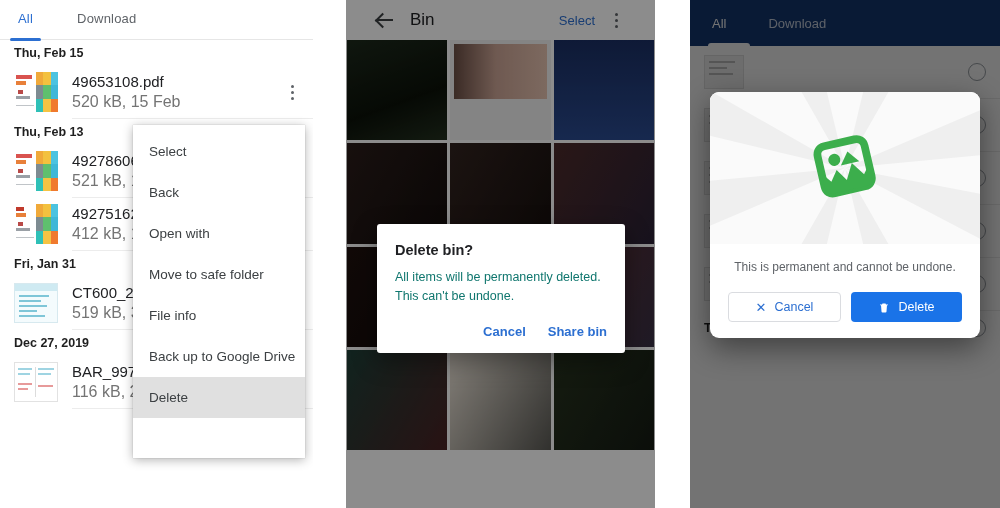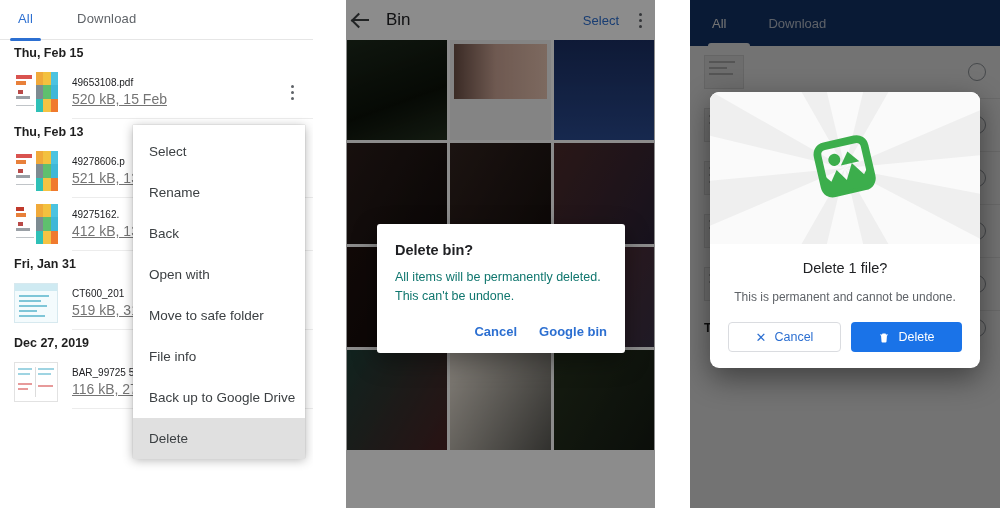--- a/index.html
+++ b/index.html
@@ -27,22 +27,22 @@
     content:""; position:absolute; left:-8px; right:-8px; bottom:-13px;
     height:3px; background:#2c6fd1; border-radius:2px;
   }
   .datehdr {
     font-size: 12.5px; font-weight: bold; color: #1f1f1f;
     padding: 6px 0 6px 14px;
   }
   .frow { display:flex; align-items:center; padding: 6px 10px 6px 14px; position: relative; }
   .fthumb { width: 44px; height: 40px; flex: 0 0 44px; margin-right: 14px; position: relative;}
   .fmeta { flex: 1 1 auto; min-width:0; }
-  .fname { font-size: 10px; color: #202124; white-space: nowrap; overflow: hidden; }
-  .fsub  { font-size: 14px; color: #747474; margin-top: 3px; white-space: nowrap; text-decoration: underline;}
+  .fname { font-size: 15px; color: #202124; white-space: nowrap; overflow: hidden; }
+  .fsub  { font-size: 16px; color: #747474; margin-top: 3px; white-space: nowrap;}
   .kebab { width: 18px; flex: 0 0 18px; display:flex; flex-direction:column; align-items:center; gap:3px; padding-right:4px;}
   .kebab i { width:3px; height:3px; background:#5f6368; border-radius:50%; display:block;}
   .fdiv { height:1px; background:#ececec; margin-left: 72px; }
 
   
   .th-chart { width:44px; height:40px; background:#fff; display:flex; }
   .th-chart .left { width:22px; position:relative; }
   .th-chart .left .bar { position:absolute; height:4px; background:#d9534f; }
   .th-chart .left .t1 { top:3px; left:2px; width:16px; }
   .th-chart .left .t2 { top:9px; left:2px; width:10px; background:#e8803a;}
@@ -70,21 +70,21 @@
   .mi { height: 41px; display:flex; align-items:center; padding-left: 16px;
         font-size: 13.5px; color: #3c4043; white-space: nowrap; }
   .mi.sel { background: #e0e0e0; }
 
   
   #panel2 {
     position: absolute; left: 346px; top: 0; width: 309px; height: 508px;
     background: #ffffff; overflow: hidden;
   }
   #panel2 .scrim { position:absolute; inset:0; background: rgba(0,0,0,.45); z-index:10; pointer-events:none;}
-  .binbar { height: 40px; display:flex; align-items:center; padding: 0 4px; background:#fff;}
+  .binbar { height: 40px; display:flex; align-items:center; padding: 0 28px; background:#fff;}
   .backarrow { width:22px; height:22px; position:relative; margin-right: 14px;}
   .backarrow::before{ content:""; position:absolute; left:3px; top:10px; width:16px; height:2px; background:#3c4043;}
   .backarrow::after { content:""; position:absolute; left:3px; top:6px; width:9px; height:9px;
       border-left:2px solid #3c4043; border-bottom:2px solid #3c4043; transform: rotate(45deg);}
   .bintitle { font-size: 17px; color:#202124; flex:1 1 auto;}
   .selectlink { font-size: 13px; color:#2c6fd1; margin-right: 14px; }
   .bannertxt { font-size: 12.5px; color:#4a4a4a; line-height: 1.55; padding: 10px 14px 10px 14px;}
   .bannertxt a { color:#4a4a4a; text-decoration: underline;}
   .photogrid { display:grid; grid-template-columns: repeat(3, 1fr); gap: 3px; padding: 0 1px;}
   .pcell { position:relative; width:100%; padding-bottom: 100%; overflow:hidden; background:#111;}
@@ -290,23 +290,20 @@
           <i></i>
         </div>
     </div>
     <div class="fdiv"></div>
 
     <div id="ctxmenu">
       <div class="mi">
           <span>Select</span>
         </div>
       <div class="mi">
-          <span>Rename</span>
-        </div>
-      <div class="mi">
           <span>Back</span>
         </div>
       <div class="mi">
           <span>Open with</span>
         </div>
       <div class="mi">
           <span>Move to safe folder</span>
         </div>
       <div class="mi">
           <span>File info</span>
@@ -381,21 +378,21 @@
         </div>
     </div>
 
     <div class="scrim"></div>
 
     <div id="emptybindlg">
       <div class="dlg-title">Delete bin?</div>
       <div class="dlg-body">All items will be permanently deleted. This can't be undone.</div>
       <div class="dlg-acts">
         <div class="dlg-act">Cancel</div>
-        <div class="dlg-act">Google bin</div>
+        <div class="dlg-act">Share bin</div>
       </div>
     </div>
   </div>
 
   <div id="panel3">
 
     <div class="p3bar">
       <div class="p3tab active"><span>All</span></div>
       <div class="p3tab"><span>Download</span></div>
     </div>
@@ -489,21 +486,20 @@
         <svg width="86" height="86" viewBox="0 0 100 100" style="position:relative;z-index:2">
           <g transform="rotate(-13 50 50)">
             <path d="M22 30 C22 24 26 20 32 20 L68 20 C74 20 78 24 78 30 L78 66 C78 72 74 76 68 76 L32 76 C26 76 22 72 22 66 Z" fill="none" stroke="#3cae4c" stroke-width="9" stroke-linejoin="round"></path>
             <path d="M22 50 L31 62 L40 50 L49 64 L59 46 L70 62 L78 52 L78 68 C78 73 74 76 68 76 L32 76 C26 76 22 73 22 68 Z" fill="#3cae4c"></path>
             <circle cx="40" cy="38" r="7" fill="#3cae4c"></circle>
             <path d="M57 32 L68 46 L46 46 Z" fill="#3cae4c"></path>
           </g>
         </svg>
       </div>
       <div class="dlg3-body">
-        <div class="dlg3-title">Delete 1 file?</div>
         <div class="dlg3-sub">This is permanent and cannot be undone.</div>
         <div class="dlg3-acts">
           <div class="btn cancel">
             <span class="xglyph">✕</span>
             <span>Cancel</span>
           </div>
           <div class="btn delete">
             <svg width="12" height="13" viewBox="0 0 24 24">
               <path d="M6 7h12l-1 13a2 2 0 0 1-2 2H9a2 2 0 0 1-2-2L6 7zM9 4h6l1 2H8l1-2zM4 6h16v1.6H4z" fill="#ffffff"></path>
             </svg>

